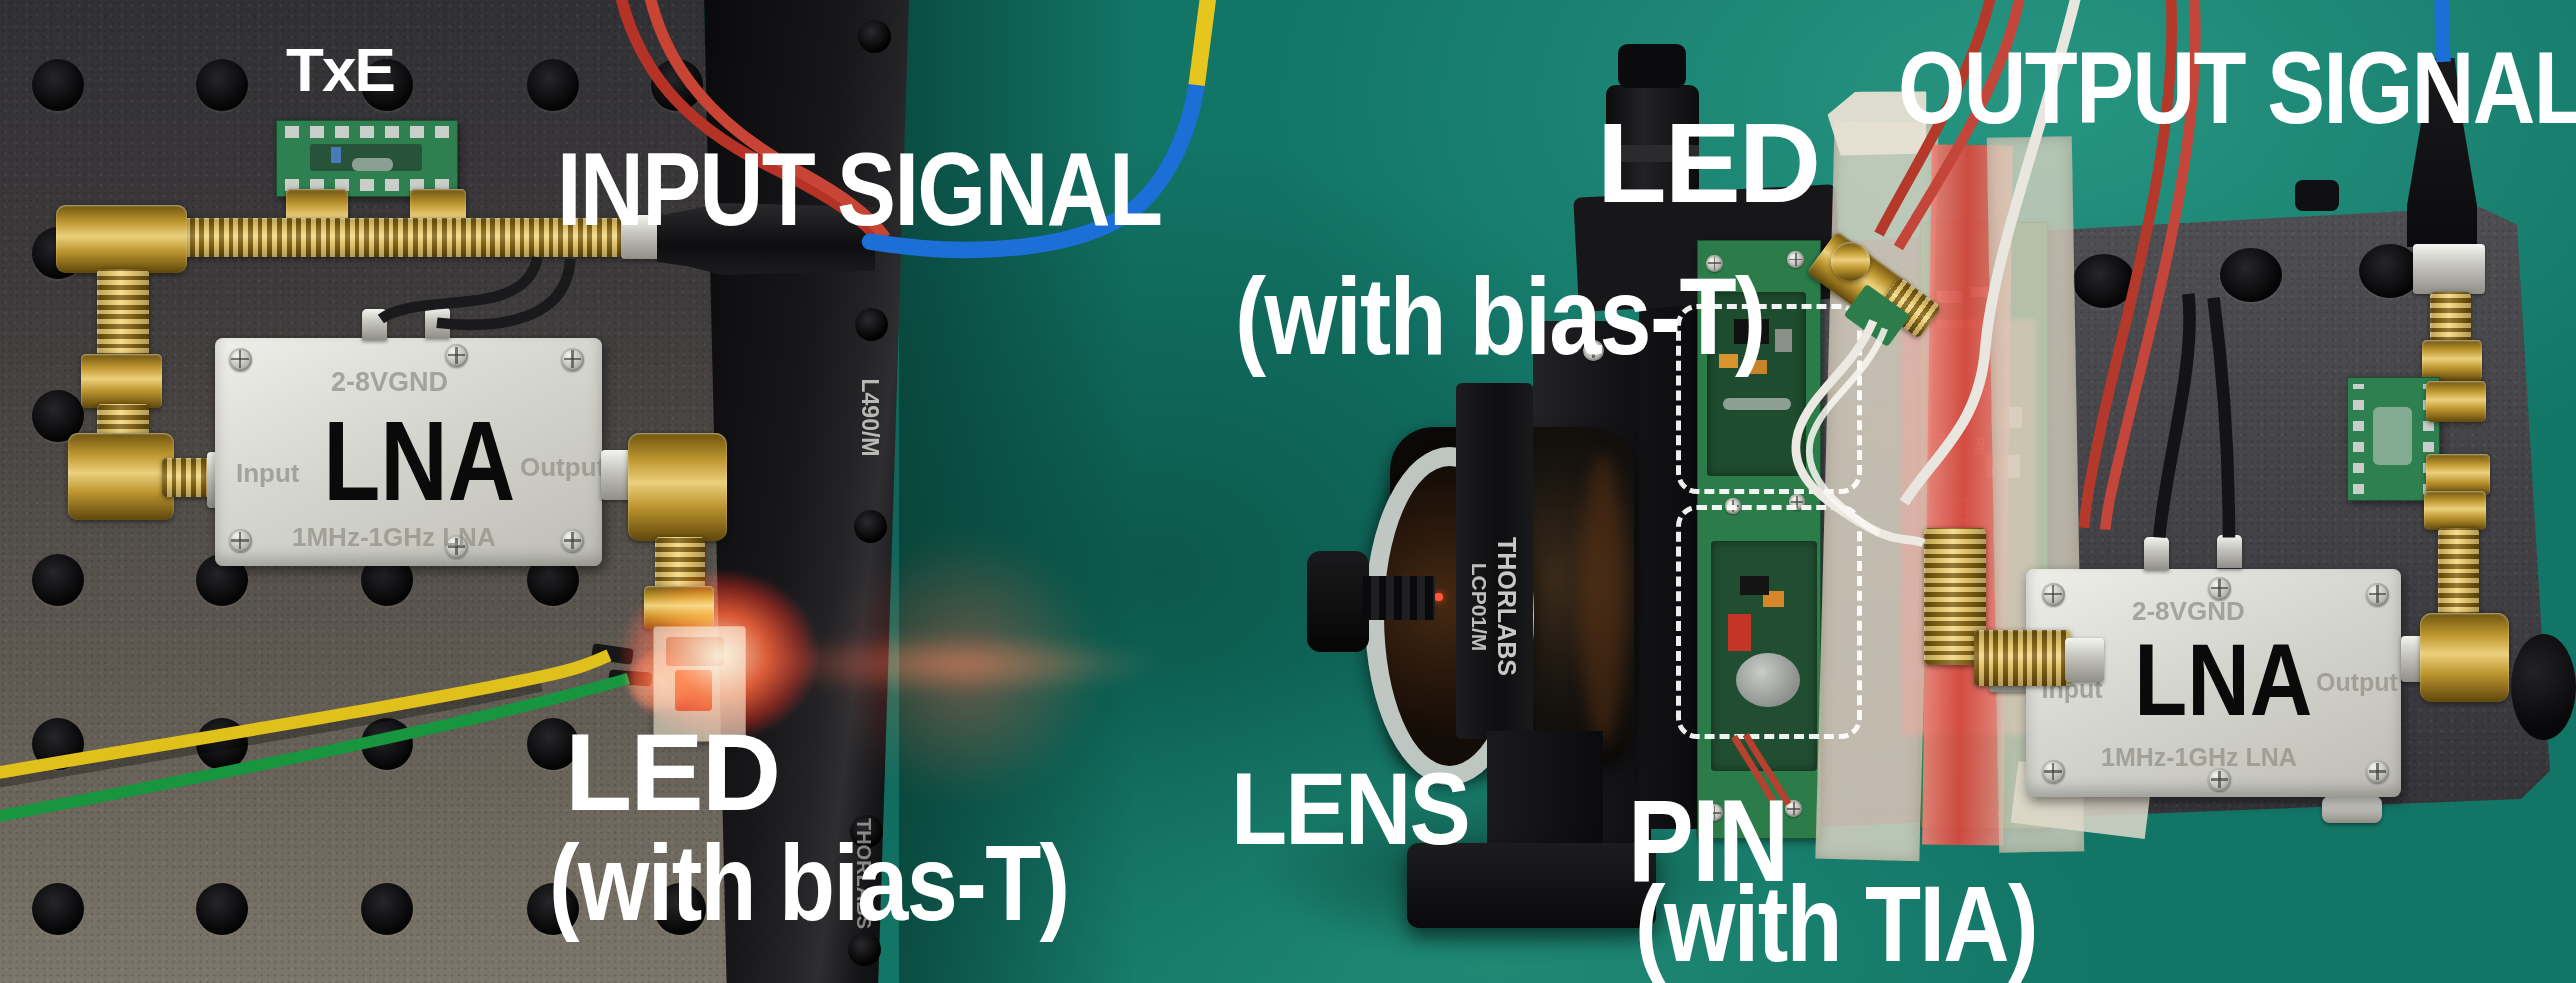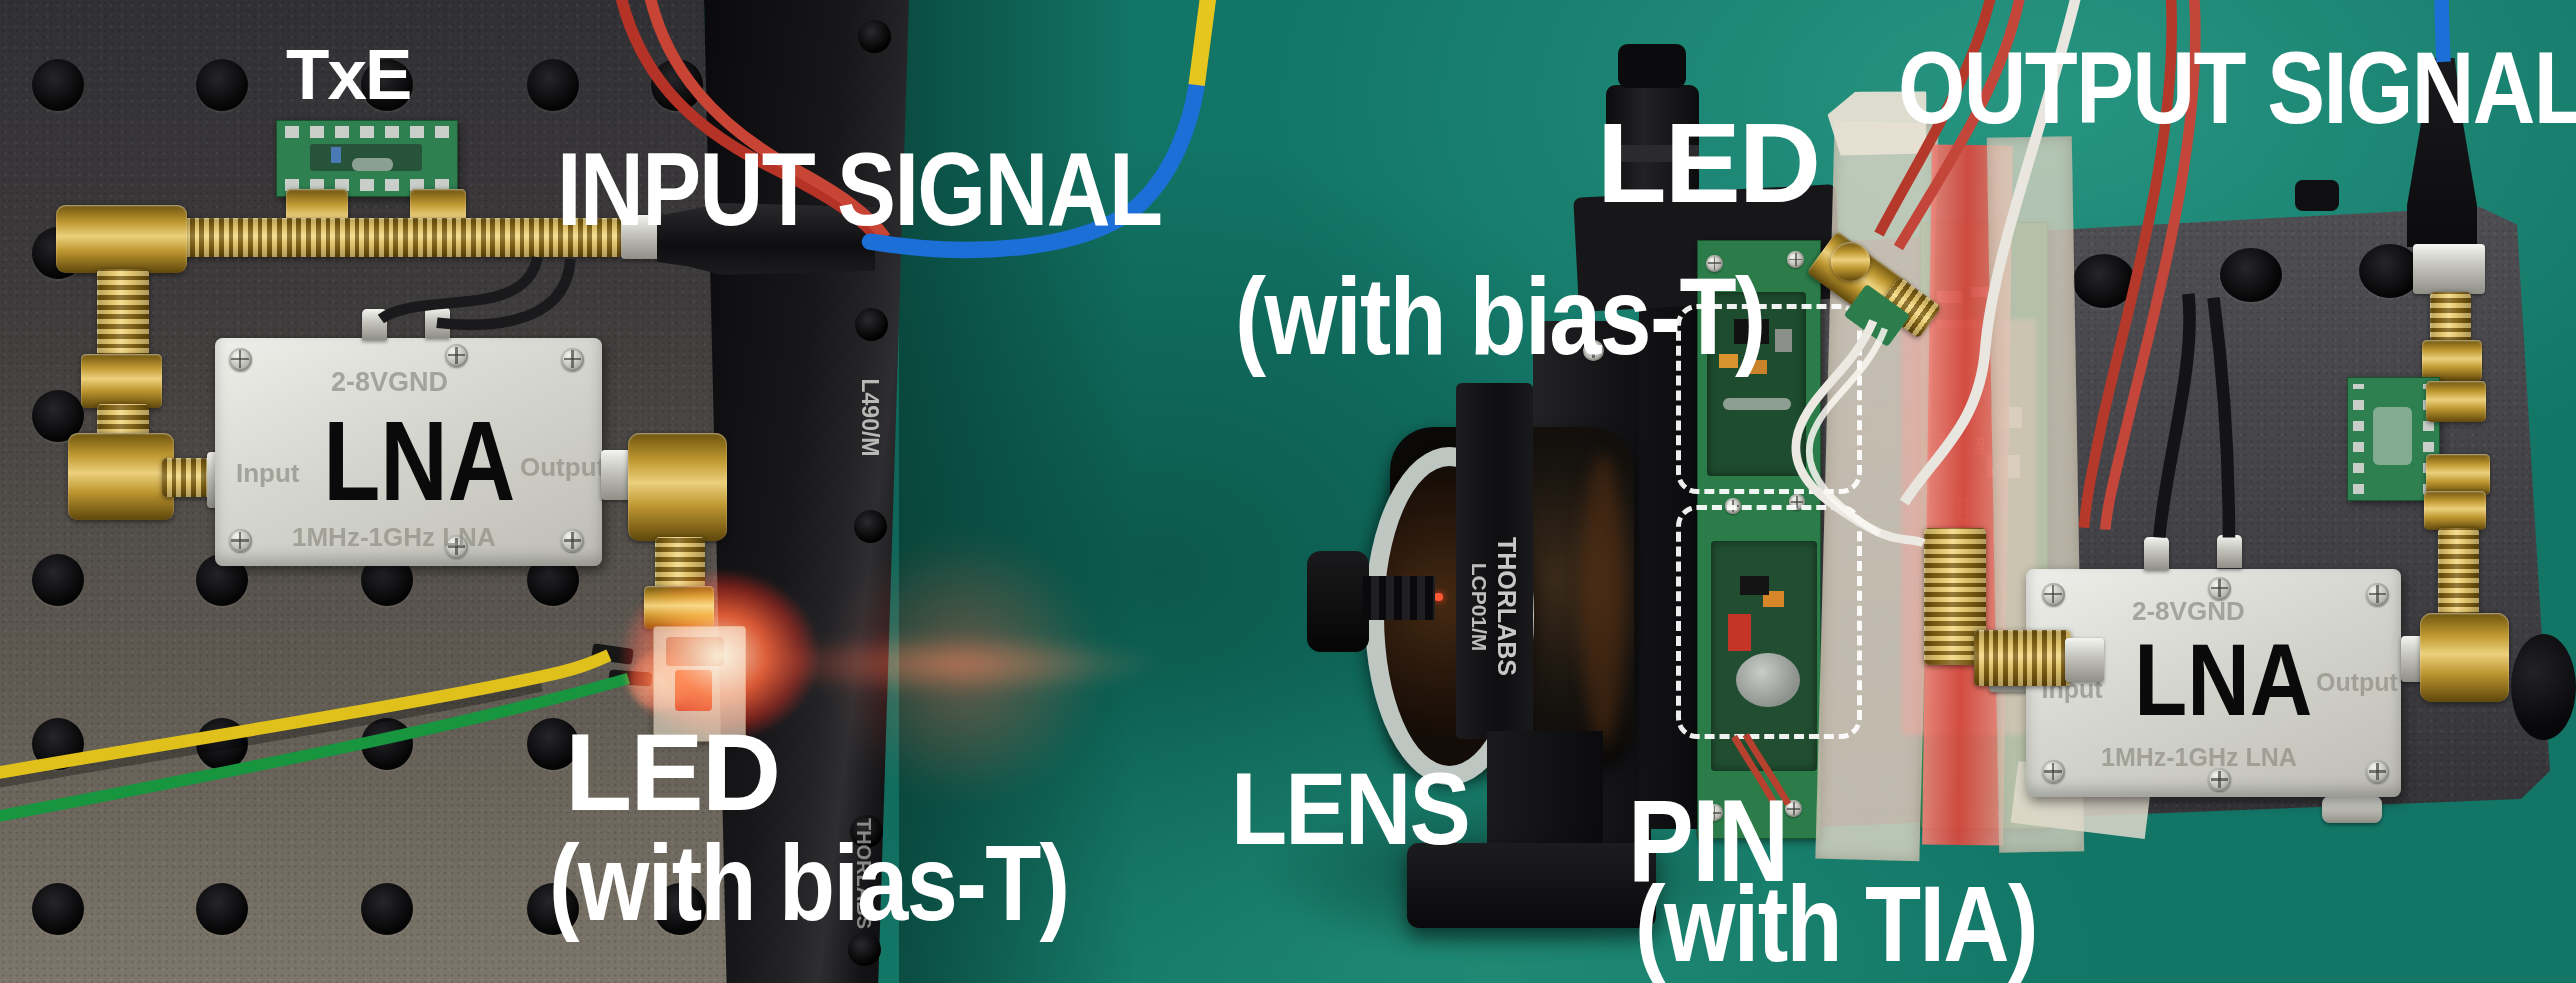--- a/index.html
+++ b/index.html
@@ -290,21 +290,21 @@
   </svg>
 
   <div class="abs" style="left:541px;top:483px;width:445px;height:367px;mix-blend-mode:screen;filter:blur(1.9px);
               background:radial-gradient(135px 116px at 40% 47%, rgba(255,235,200,.95), rgba(255,90,40,.85) 35%, rgba(230,30,10,.45) 60%, transparent 75%),
                          radial-gradient(48px 43px at 27% 54%, rgba(255,210,130,.9), rgba(255,90,40,.5) 60%, transparent 75%);"></div>
   <div class="abs" style="left:744px;top:633px;width:416px;height:62px;mix-blend-mode:screen;filter:blur(6.8px);
               background:radial-gradient(closest-side, rgba(255,80,40,.5), transparent);"></div>
   <div class="abs" style="left:831px;top:532px;width:271px;height:271px;mix-blend-mode:screen;filter:blur(9.7px);
               background:radial-gradient(closest-side, rgba(255,45,18,.38), transparent);"></div>
 
-  <div class="abs lbl" style="left:286px;top:39px;font-size:71px;">TxE</div>
+  <div class="abs lbl" style="left:286px;top:39px;font-size:62px;">TxE</div>
   <div class="abs lbl cond" style="left:557px;top:137px;font-size:104px;">INPUT SIGNAL</div>
   <div class="abs lbl" style="left:565px;top:717px;font-size:110px;">LED</div>
   <div class="abs lbl cond" style="left:549px;top:829px;font-size:108px;">(with bias-T)</div>
   <div class="abs lbl" style="left:1597px;top:106px;font-size:114px;">LED</div>
   <div class="abs lbl cond" style="left:1235px;top:261px;font-size:110px;">(with bias-T)</div>
   <div class="abs lbl cond" style="left:1898px;top:37px;font-size:102px;">OUTPUT SIGNAL</div>
   <div class="abs lbl" style="left:1231px;top:758px;font-size:102px;transform:scaleX(.9);">LENS</div>
   <div class="abs lbl" style="left:1628px;top:783px;font-size:116px;transform:scaleX(.85);">PIN</div>
   <div class="abs lbl cond" style="left:1635px;top:870px;font-size:108px;">(with TIA)</div>
 

